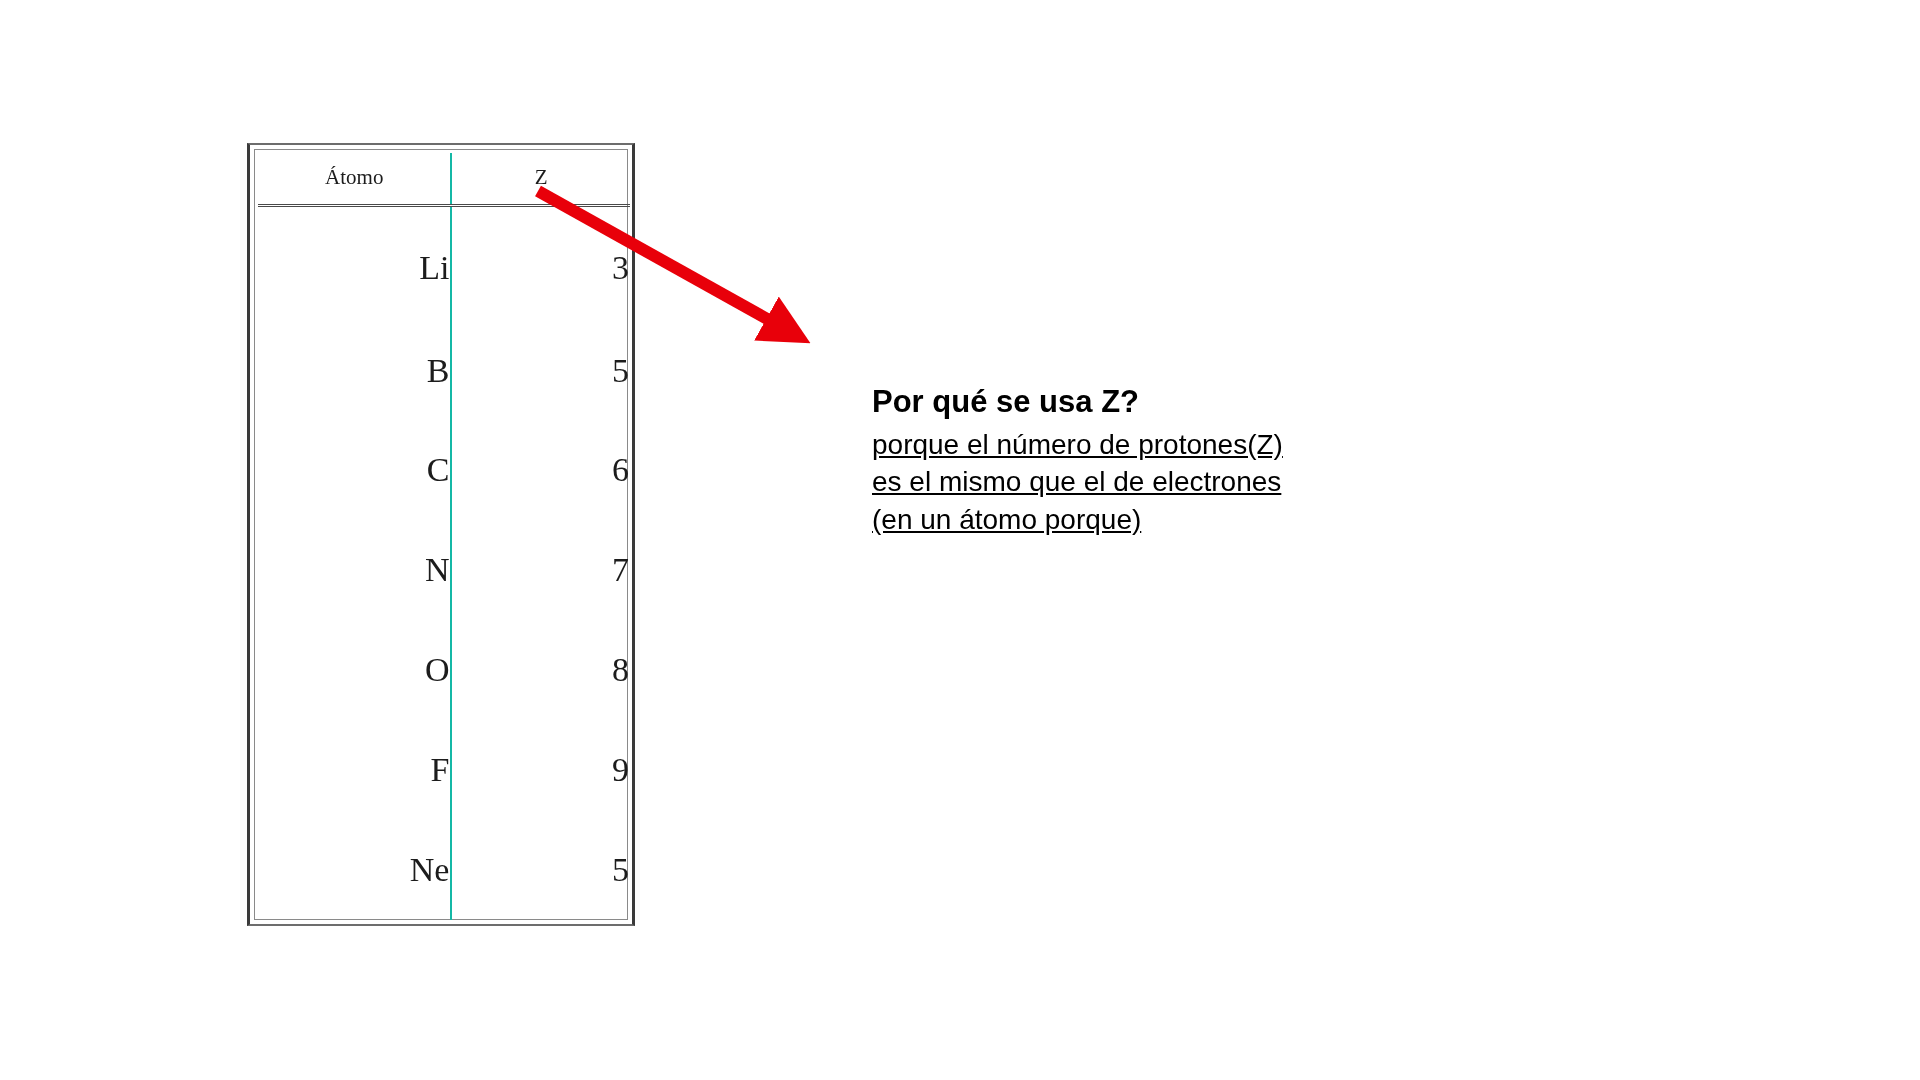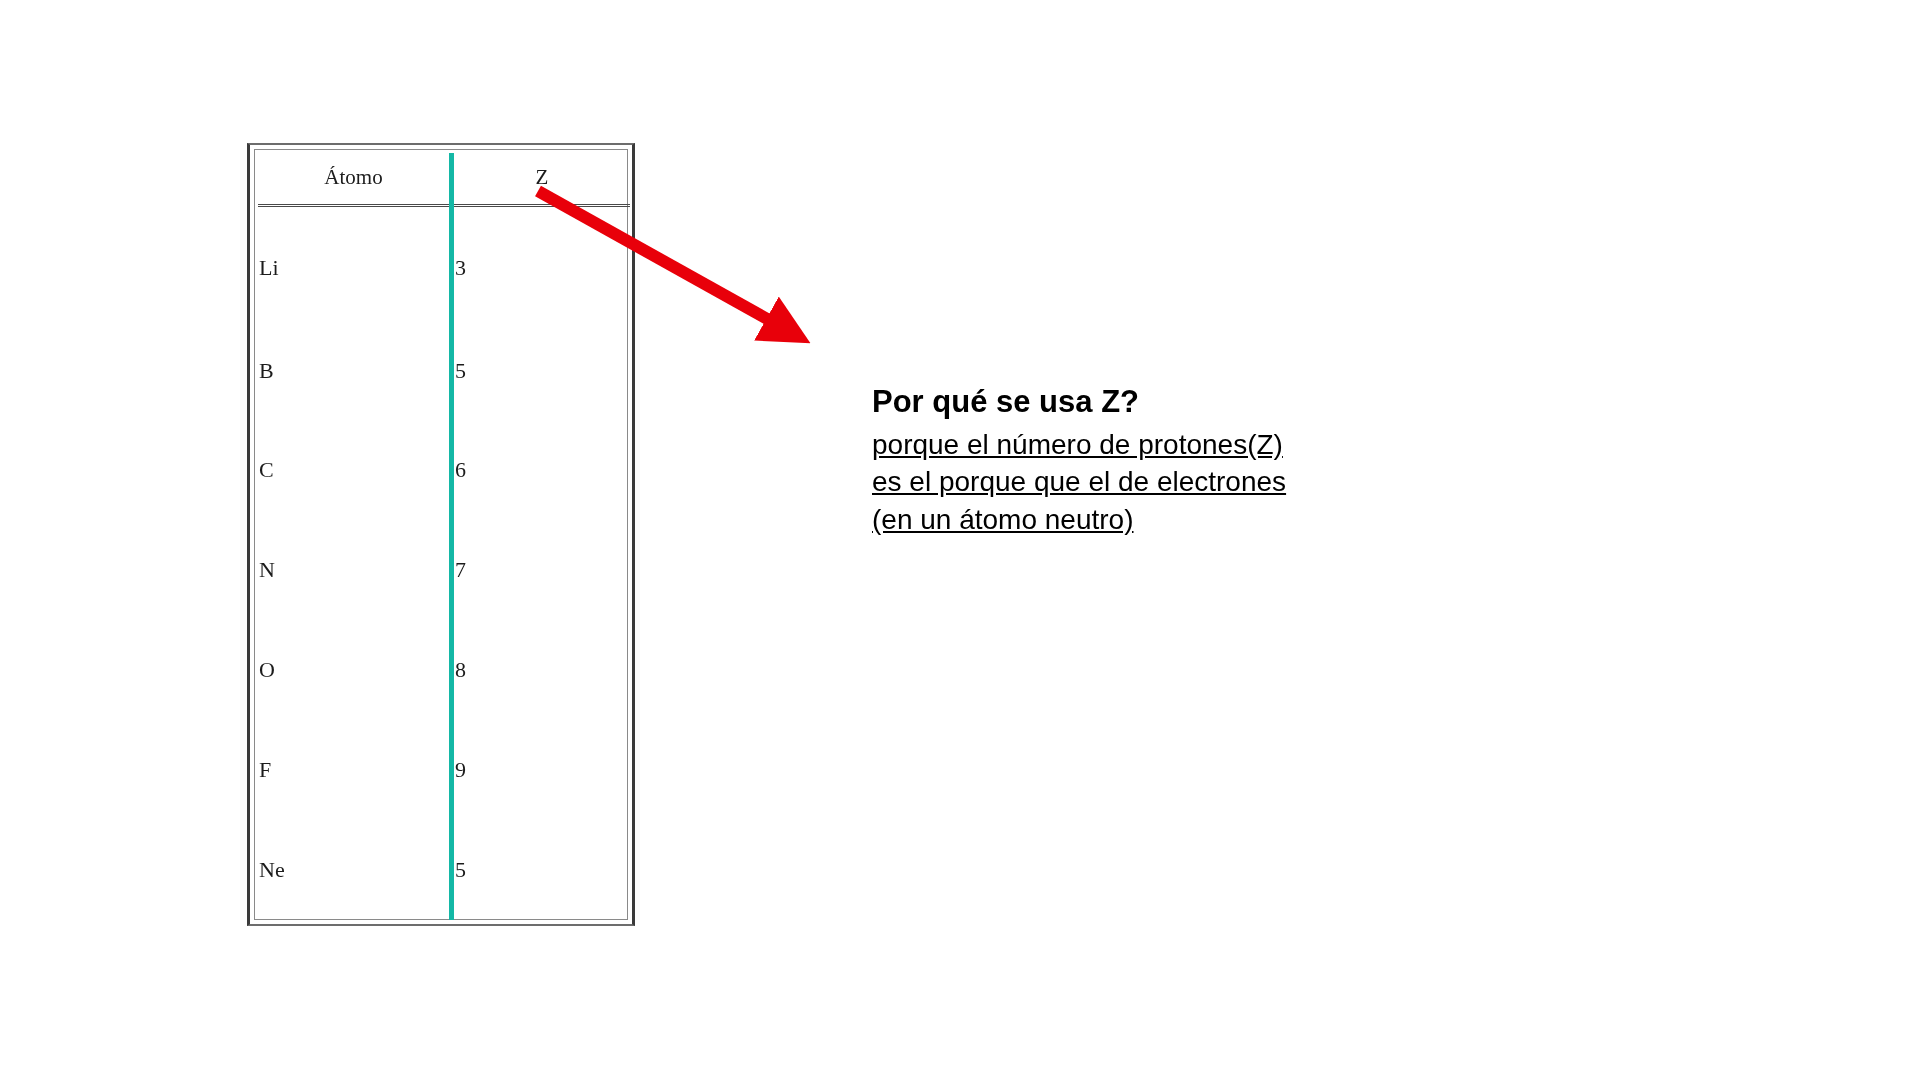--- a/index.html
+++ b/index.html
@@ -50,28 +50,28 @@
   }
   table.z-table th {
     font-weight: normal;
     font-size: 21px;
     padding: 12px 0 14px 0;
     border-bottom: 3px double #4a4a4a;
   }
   table.z-table th.col-atom { width: 52%; }
   table.z-table th.col-z { width: 48%; }
   table.z-table td {
-    text-align: left;
-    font-size: 22px;
+    text-align: right;
+    font-size: 34px;
     height: 67px;
     vertical-align: middle;
   }
   table.z-table td.c-atom,
   table.z-table th.col-atom {
-    border-right: 5px solid #14b8a6;
+    border-right: 2px solid #14b8a6;
   }
   table.z-table tbody tr:first-child td { padding-top: 10px; }
 
   
   .arrow-svg {
     position: absolute;
     left: 530px;
     top: 185px;
     width: 330px;
     height: 170px;
@@ -149,15 +149,15 @@
     <marker id="arrowhead" markerWidth="4.2" markerHeight="4.2" refX="1.1" refY="2.1" orient="auto">
       <polygon points="0,0 4.2,2.1 0,4.2" fill="#e8000a"></polygon>
     </marker>
   </defs>
   <line x1="8" y1="6" x2="248" y2="140" stroke="#e8000a" stroke-width="12" marker-end="url(#arrowhead)"></line>
 </svg>
 
 <div class="note">
   <div class="headline">Por qué se usa Z?</div>
   <div class="line">porque el número de protones(Z)</div>
-  <div class="line"> es el porque que el de electrones</div>
-  <div class="line">(en un átomo neutro)</div>
+  <div class="line"> es el mismo que el de electrones</div>
+  <div class="line">(en un átomo porque)</div>
 </div>
 
 </body></html>

